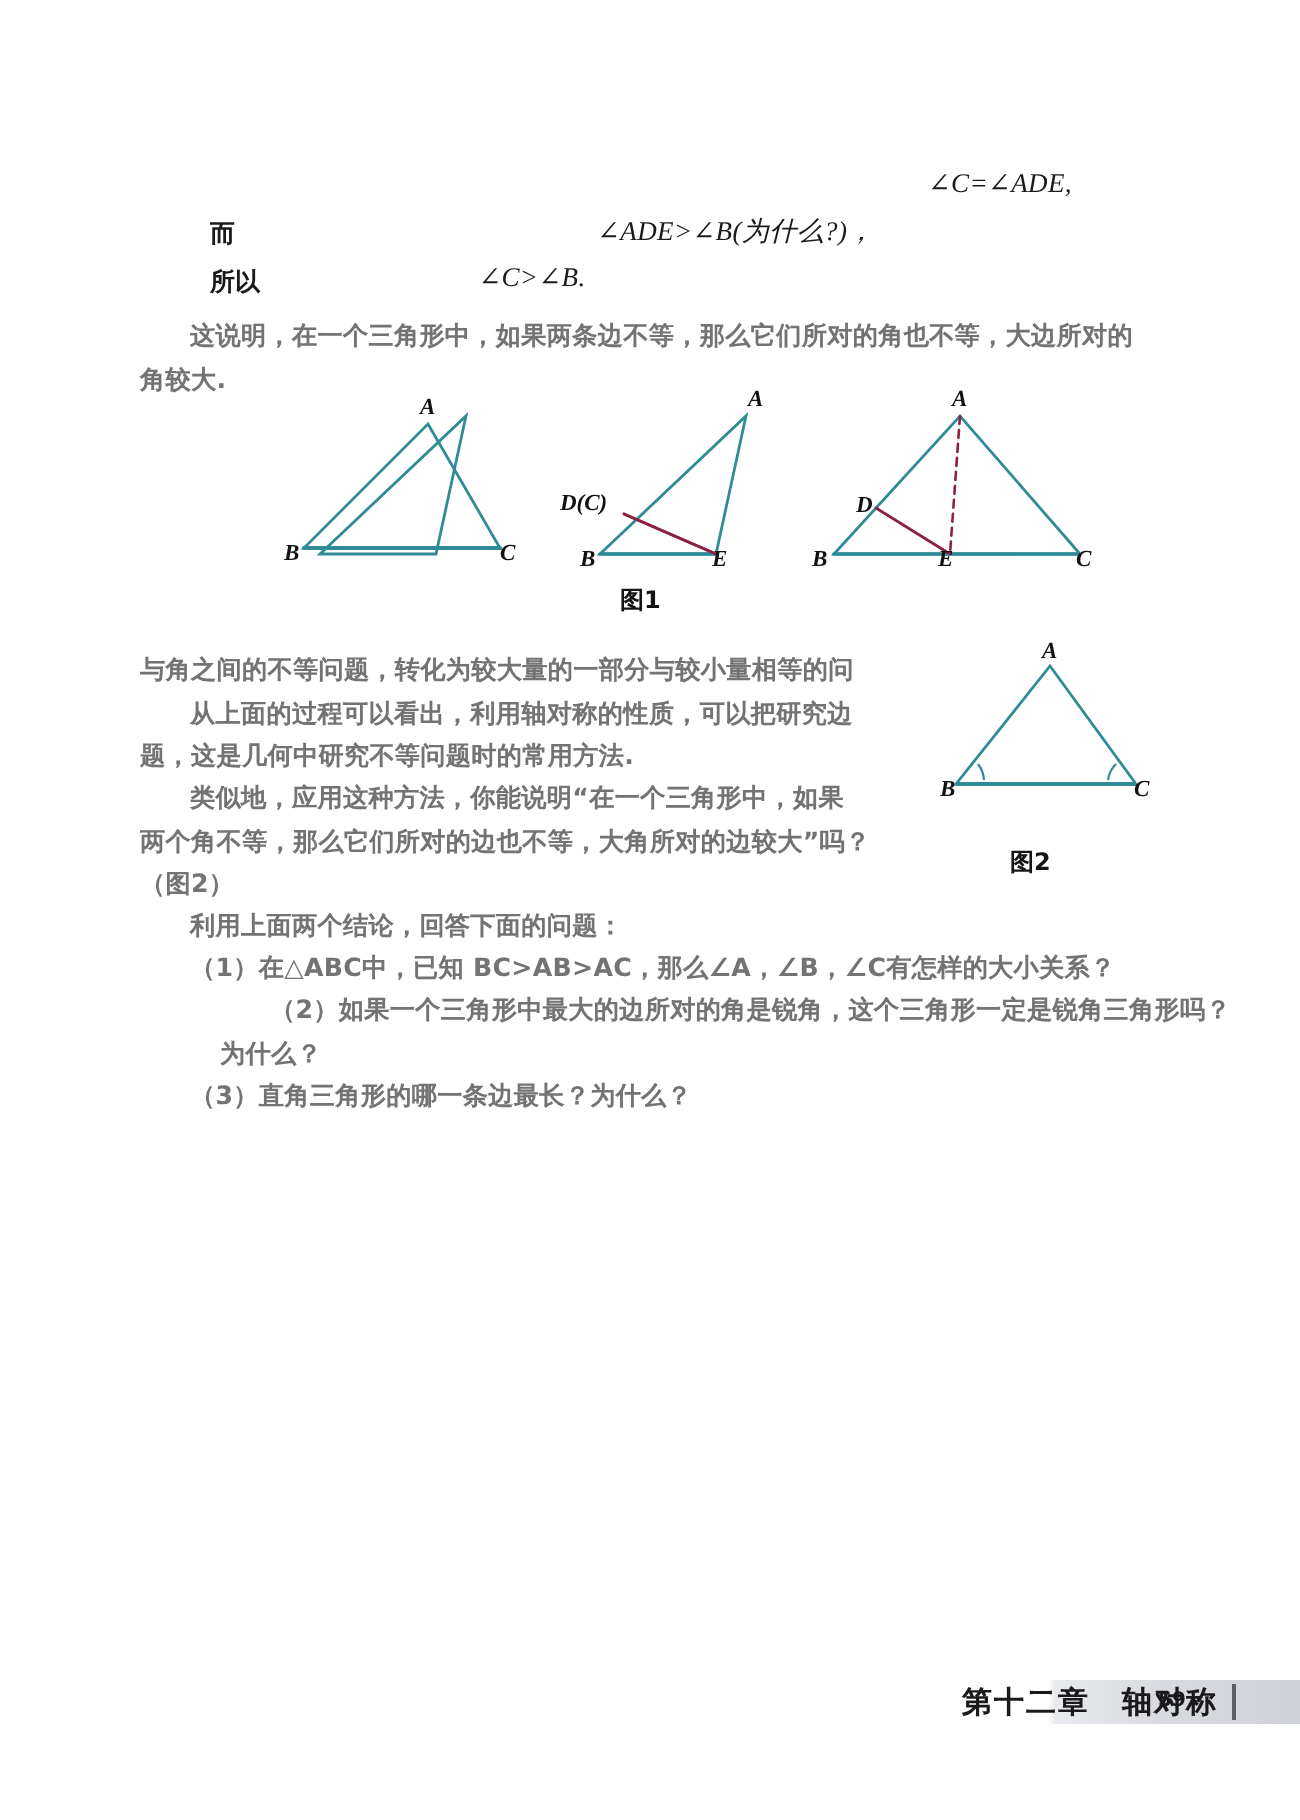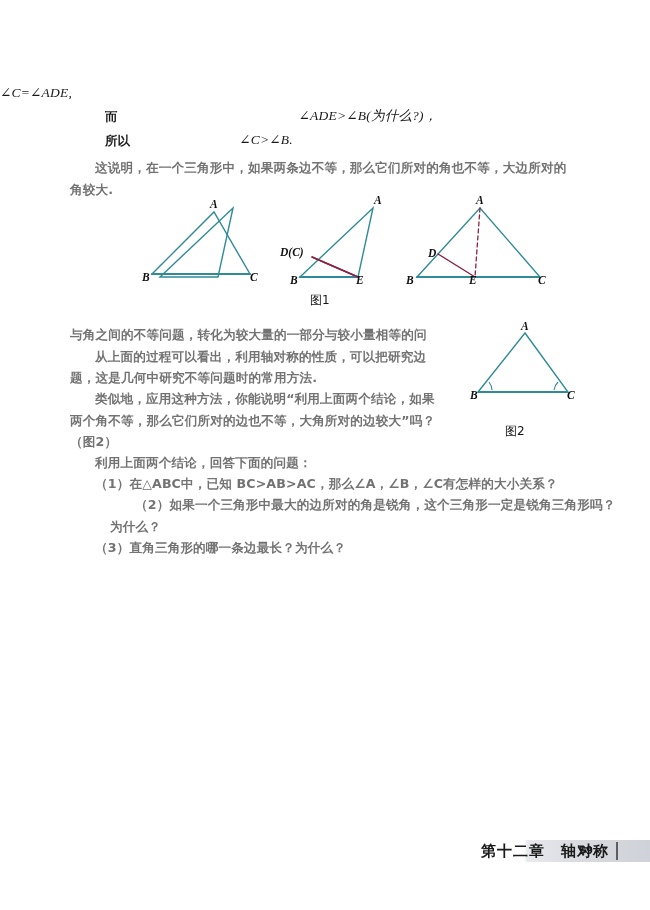--- a/index.html
+++ b/index.html
@@ -49,21 +49,21 @@
     color: #737373;
     letter-spacing: 0.15px;
   }
   .para .ln { display: block; white-space: nowrap; }
   .para .ind { padding-left: 25px; }
 
   .fig-caption {
     position: absolute;
     font-family: "DejaVu Sans", "Liberation Sans", sans-serif;
     font-size: 12px;
-    font-weight: 400;
+    font-weight: 700;
     color: #141414;
   }
 
   .figwrap { position: absolute; }
 
   
   .flabel {
     position: absolute;
     font-family: "Liberation Serif", "DejaVu Serif", serif;
     font-style: italic;
@@ -114,21 +114,21 @@
     font-size: 10px;
     font-weight: 700;
     color: #16181b;
   }
 </style>
 </head>
 <body>
 
 <div class="page">
 
-  <div class="mathline" style="left:0;top:84px;width:536px;text-align:left;">
+  <div class="mathline" style="left:0;top:84px;width:536px;text-align:right;">
     <span>∠C=∠ADE,</span>
   </div>
 
   <div class="conn" style="left:105px;top:109px;">而</div>
   <div class="mathline" style="left:0;top:107px;width:650px;text-align:center;padding-left:43px;">
     <span>∠ADE&gt;∠B(为什么?)，</span>
   </div>
 
   <div class="conn" style="left:105px;top:133px;">所以</div>
   <div class="mathline" style="left:0;top:131px;width:532px;text-align:center;">
@@ -188,21 +188,21 @@
 
   <div class="fig-caption" style="left:310px;top:292px;">图1</div>
 
   <div class="para" style="left:70px;top:324px;">
     <span class="ln">与角之间的不等问题，转化为较大量的一部分与较小量相等的问</span>
     <span class="ln ind">从上面的过程可以看出，利用轴对称的性质，可以把研究边</span>
     <span class="ln">题，这是几何中研究不等问题时的常用方法.</span>
   </div>
 
   <div class="para" style="left:70px;top:388px;">
-    <span class="ln ind">类似地，应用这种方法，你能说明“利用上面两个结论，如果</span>
+    <span class="ln ind">类似地，应用这种方法，你能说明“在一个三角形中，如果</span>
     <span class="ln">两个角不等，那么它们所对的边也不等，大角所对的边较大”吗？</span>
     <span class="ln">（图2）</span>
   </div>
 
   <div class="figwrap" style="left:470px;top:320px;width:115px;height:90px;">
     <svg width="115" height="90" viewBox="0 0 115 90">
       <polygon points="8,72 55,13 98,72" fill="none" stroke="#2f8b96" stroke-width="1.4"></polygon>
       <line x1="8" y1="72" x2="98" y2="72" stroke="#2f8b96" stroke-width="2"></line>
       <path d="M 22,70 A 14,14 0 0 0 19,62" fill="none" stroke="#2f8b96" stroke-width="1.1"></path>
       <path d="M 84,70 A 14,14 0 0 1 88,62" fill="none" stroke="#2f8b96" stroke-width="1.1"></path>

